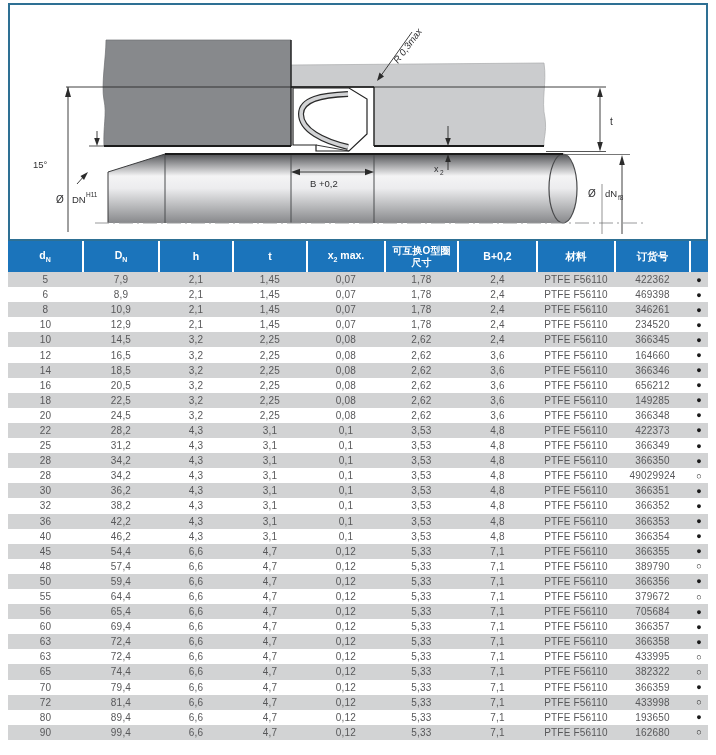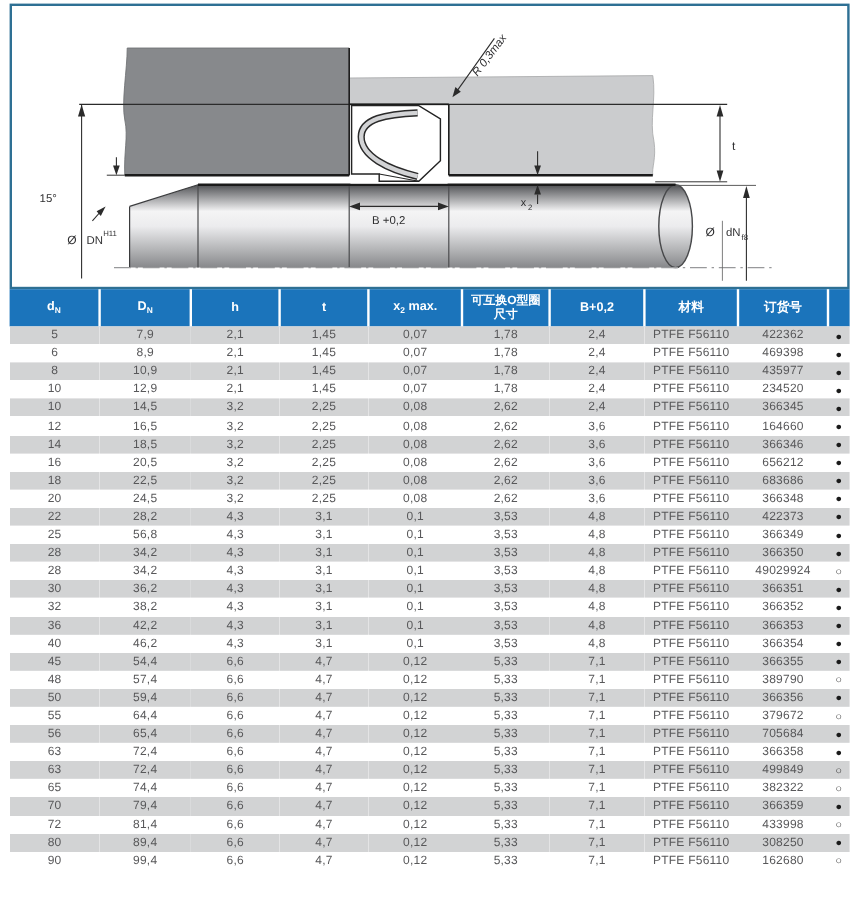--- a/index.html
+++ b/index.html
@@ -163,21 +163,21 @@
       </tr>
       <tr>
         <td>8</td>
         <td>10,9</td>
         <td>2,1</td>
         <td>1,45</td>
         <td>0,07</td>
         <td>1,78</td>
         <td>2,4</td>
         <td>PTFE F56110</td>
-        <td>435977</td>
+        <td>346261</td>
         <td class="dot">●</td>
       </tr>
       <tr>
         <td>10</td>
         <td>12,9</td>
         <td>2,1</td>
         <td>1,45</td>
         <td>0,07</td>
         <td>1,78</td>
         <td>2,4</td>
@@ -235,21 +235,21 @@
       </tr>
       <tr>
         <td>18</td>
         <td>22,5</td>
         <td>3,2</td>
         <td>2,25</td>
         <td>0,08</td>
         <td>2,62</td>
         <td>3,6</td>
         <td>PTFE F56110</td>
-        <td>683686</td>
+        <td>149285</td>
         <td class="dot">●</td>
       </tr>
       <tr>
         <td>20</td>
         <td>24,5</td>
         <td>3,2</td>
         <td>2,25</td>
         <td>0,08</td>
         <td>2,62</td>
         <td>3,6</td>
@@ -264,21 +264,21 @@
         <td>3,1</td>
         <td>0,1</td>
         <td>3,53</td>
         <td>4,8</td>
         <td>PTFE F56110</td>
         <td>422373</td>
         <td class="dot">●</td>
       </tr>
       <tr>
         <td>25</td>
-        <td>56,8</td>
+        <td>31,2</td>
         <td>4,3</td>
         <td>3,1</td>
         <td>0,1</td>
         <td>3,53</td>
         <td>4,8</td>
         <td>PTFE F56110</td>
         <td>366349</td>
         <td class="dot">●</td>
       </tr>
       <tr>
@@ -407,41 +407,53 @@
         <td>6,6</td>
         <td>4,7</td>
         <td>0,12</td>
         <td>5,33</td>
         <td>7,1</td>
         <td>PTFE F56110</td>
         <td>705684</td>
         <td class="dot">●</td>
       </tr>
       <tr>
+        <td>60</td>
+        <td>69,4</td>
+        <td>6,6</td>
+        <td>4,7</td>
+        <td>0,12</td>
+        <td>5,33</td>
+        <td>7,1</td>
+        <td>PTFE F56110</td>
+        <td>366357</td>
+        <td class="dot">●</td>
+      </tr>
+      <tr>
         <td>63</td>
         <td>72,4</td>
         <td>6,6</td>
         <td>4,7</td>
         <td>0,12</td>
         <td>5,33</td>
         <td>7,1</td>
         <td>PTFE F56110</td>
         <td>366358</td>
         <td class="dot">●</td>
       </tr>
       <tr>
         <td>63</td>
         <td>72,4</td>
         <td>6,6</td>
         <td>4,7</td>
         <td>0,12</td>
         <td>5,33</td>
         <td>7,1</td>
         <td>PTFE F56110</td>
-        <td>499849</td>
+        <td>433995</td>
         <td class="dot">○</td>
       </tr>
       <tr>
         <td>65</td>
         <td>74,4</td>
         <td>6,6</td>
         <td>4,7</td>
         <td>0,12</td>
         <td>5,33</td>
         <td>7,1</td>
@@ -475,21 +487,21 @@
       </tr>
       <tr>
         <td>80</td>
         <td>89,4</td>
         <td>6,6</td>
         <td>4,7</td>
         <td>0,12</td>
         <td>5,33</td>
         <td>7,1</td>
         <td>PTFE F56110</td>
-        <td>308250</td>
+        <td>193650</td>
         <td class="dot">●</td>
       </tr>
       <tr>
         <td>90</td>
         <td>99,4</td>
         <td>6,6</td>
         <td>4,7</td>
         <td>0,12</td>
         <td>5,33</td>
         <td>7,1</td>

